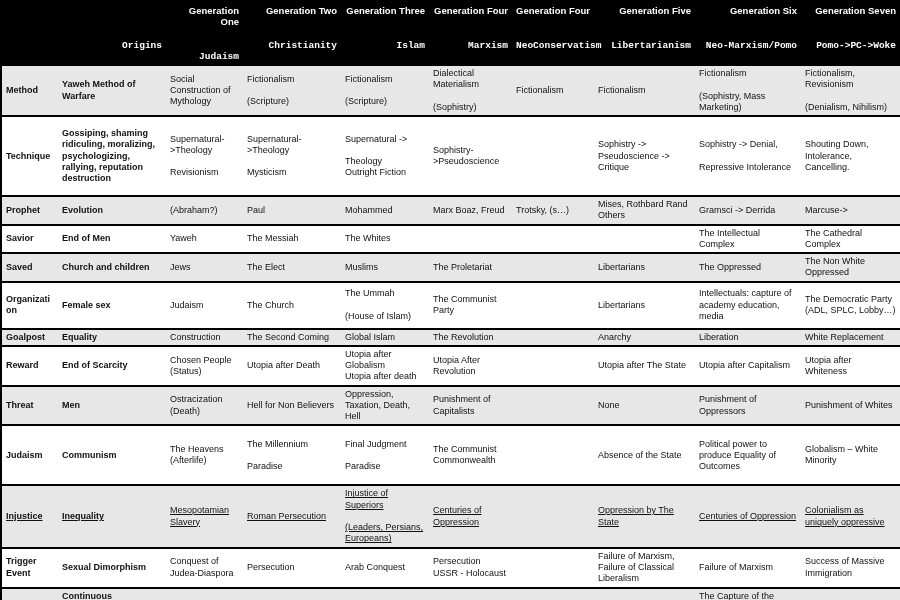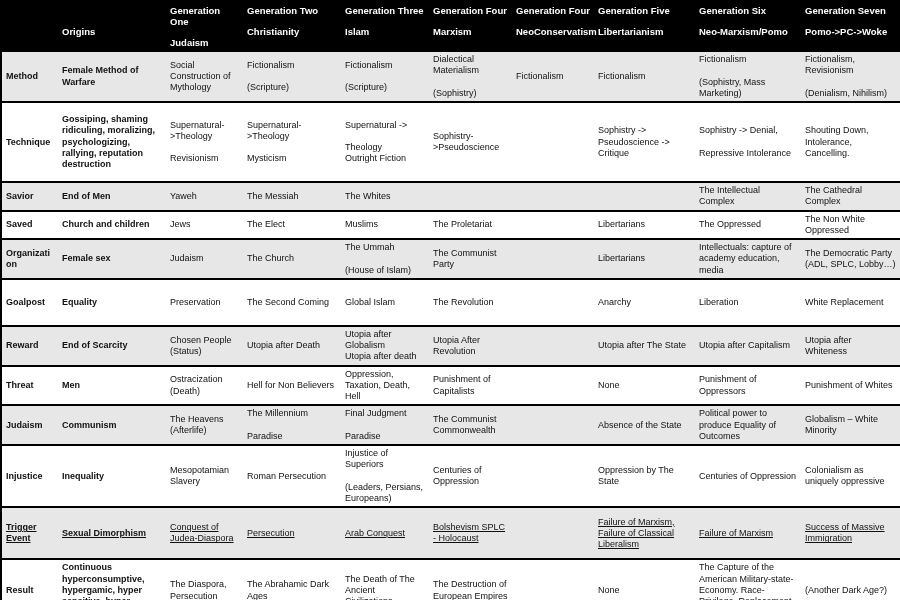--- a/index.html
+++ b/index.html
@@ -6,26 +6,26 @@
   #page {
     width:900px; height:600px; overflow:hidden; position:relative;
     font-family:"Liberation Sans", sans-serif; color:#111;
     box-sizing:border-box;
   }
   table.gen-table {
     width:900px; border-collapse:collapse; table-layout:fixed;
     border:2px solid #000;
   }
   thead th {
-    background:#000; color:#fff; text-align:left; vertical-align:top;
+    background:#000; color:#fff; text-align:right; vertical-align:top;
     font-size:9.5px; font-weight:bold; padding:3px 4px 2px 4px; height:35px;
     box-sizing:border-box; line-height:1.2;
   }
   thead th .gen-line { min-height:12px; }
-  thead th .name-line { margin-top:9px; }
+  thead th .name-line { margin-top:23px;font-family:Liberation Mono, monospace; }
   tbody td {
     font-size:9px; line-height:1.25; padding:2px 4px; vertical-align:middle;
     border-top:2px solid #000; white-space:pre-line; box-sizing:border-box;
     word-wrap:break-word;
   }
   tbody tr:nth-child(odd) { background:#e7e7e7; }
   tbody tr:nth-child(even) { background:#ffffff; }
   tbody td.label, tbody td.origins { font-weight:bold; }
   
   tbody tr:nth-child(1)  td { height:50px; }
@@ -99,21 +99,21 @@
         </th>
         <th>
           <div class="gen-line">Generation Seven</div>
           <div class="name-line">Pomo-&gt;PC-&gt;Woke</div>
         </th>
       </tr>
     </thead>
     <tbody id="table-body">
         <tr>
           <td class="label">Method</td>
-          <td class="origins">Female Method of Warfare</td>
+          <td class="origins">Yaweh Method of Warfare</td>
           <td class="cell">Social Construction of Mythology</td>
           <td class="cell">Fictionalism
 
 (Scripture)</td>
           <td class="cell">Fictionalism
 
 (Scripture)</td>
           <td class="cell">Dialectical Materialism
 
 (Sophistry)</td>
@@ -139,20 +139,32 @@
 
 Theology
 Outright Fiction</td>
           <td class="cell">Sophistry-&gt;Pseudoscience</td>
           <td class="cell"></td>
           <td class="cell">Sophistry -&gt; Pseudoscience -&gt; Critique</td>
           <td class="cell">Sophistry -&gt; Denial,
 
 Repressive Intolerance</td>
           <td class="cell">Shouting Down, Intolerance, Cancelling.</td>
+        </tr>
+        <tr>
+          <td class="label">Prophet</td>
+          <td class="origins">Evolution</td>
+          <td class="cell">(Abraham?)</td>
+          <td class="cell">Paul</td>
+          <td class="cell">Mohammed</td>
+          <td class="cell">Marx Boaz, Freud</td>
+          <td class="cell">Trotsky, (s…)</td>
+          <td class="cell">Mises, Rothbard Rand Others</td>
+          <td class="cell">Gramsci -&gt; Derrida</td>
+          <td class="cell">Marcuse-&gt;</td>
         </tr>
         <tr>
           <td class="label">Savior</td>
           <td class="origins">End of Men</td>
           <td class="cell">Yaweh</td>
           <td class="cell">The Messiah</td>
           <td class="cell">The Whites</td>
           <td class="cell"></td>
           <td class="cell"></td>
           <td class="cell"></td>
@@ -181,21 +193,21 @@
 (House of Islam)</td>
           <td class="cell">The Communist Party</td>
           <td class="cell"></td>
           <td class="cell">Libertarians</td>
           <td class="cell">Intellectuals: capture of academy education, media</td>
           <td class="cell">The Democratic Party (ADL, SPLC, Lobby…)</td>
         </tr>
         <tr>
           <td class="label">Goalpost</td>
           <td class="origins">Equality</td>
-          <td class="cell">Preservation</td>
+          <td class="cell">Construction</td>
           <td class="cell">The Second Coming</td>
           <td class="cell">Global Islam</td>
           <td class="cell">The Revolution</td>
           <td class="cell"></td>
           <td class="cell">Anarchy</td>
           <td class="cell">Liberation</td>
           <td class="cell">White Replacement</td>
         </tr>
         <tr>
           <td class="label">Reward</td>
@@ -251,21 +263,21 @@
           <td class="cell">Oppression by The State</td>
           <td class="cell">Centuries of Oppression</td>
           <td class="cell">Colonialism as uniquely oppressive</td>
         </tr>
         <tr>
           <td class="label">Trigger Event</td>
           <td class="origins">Sexual Dimorphism</td>
           <td class="cell">Conquest of Judea-Diaspora</td>
           <td class="cell">Persecution</td>
           <td class="cell">Arab Conquest</td>
-          <td class="cell">Bolshevism SPLC - Holocaust</td>
+          <td class="cell">Persecution USSR - Holocaust</td>
           <td class="cell"></td>
           <td class="cell">Failure of Marxism, Failure of Classical Liberalism</td>
           <td class="cell">Failure of Marxism</td>
           <td class="cell">Success of Massive Immigration</td>
         </tr>
         <tr>
           <td class="label">Result</td>
           <td class="origins">Continuous hyperconsumptive, hypergamic, hyper sensitive, hyper adaptive, self interest</td>
           <td class="cell">The Diaspora, Persecution</td>
           <td class="cell">The Abrahamic Dark Ages</td>

